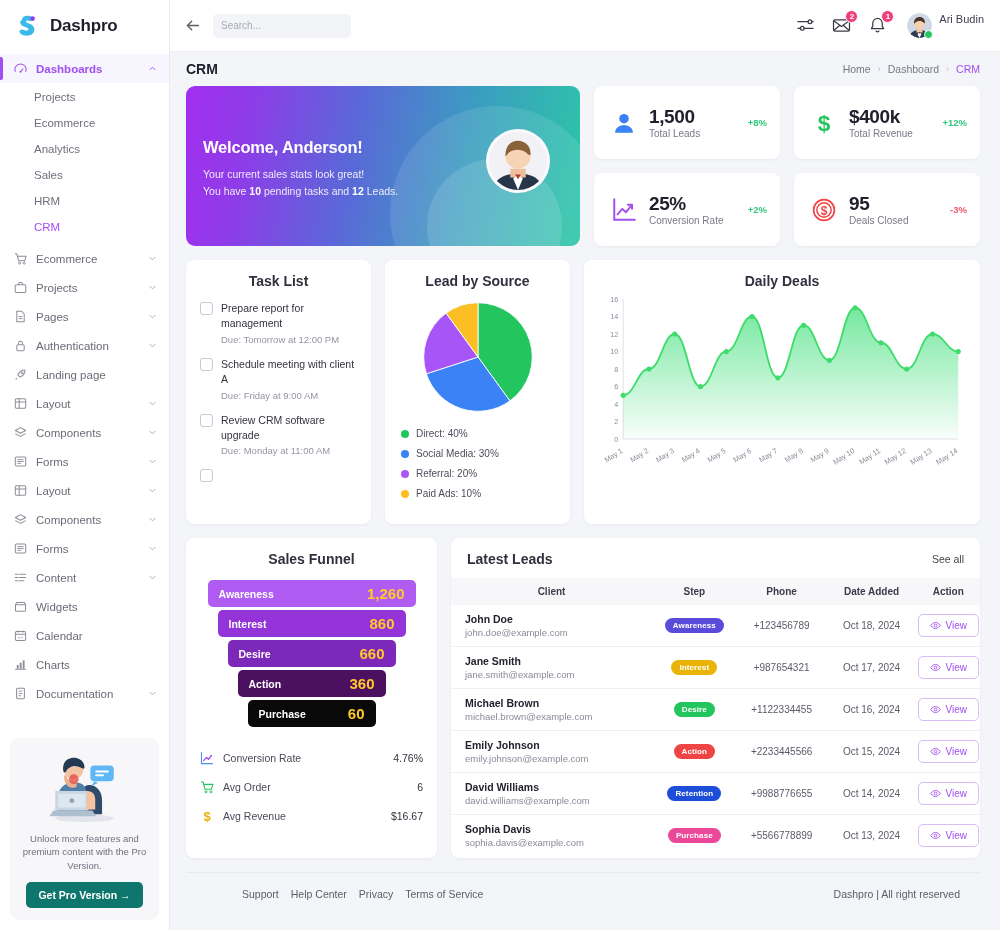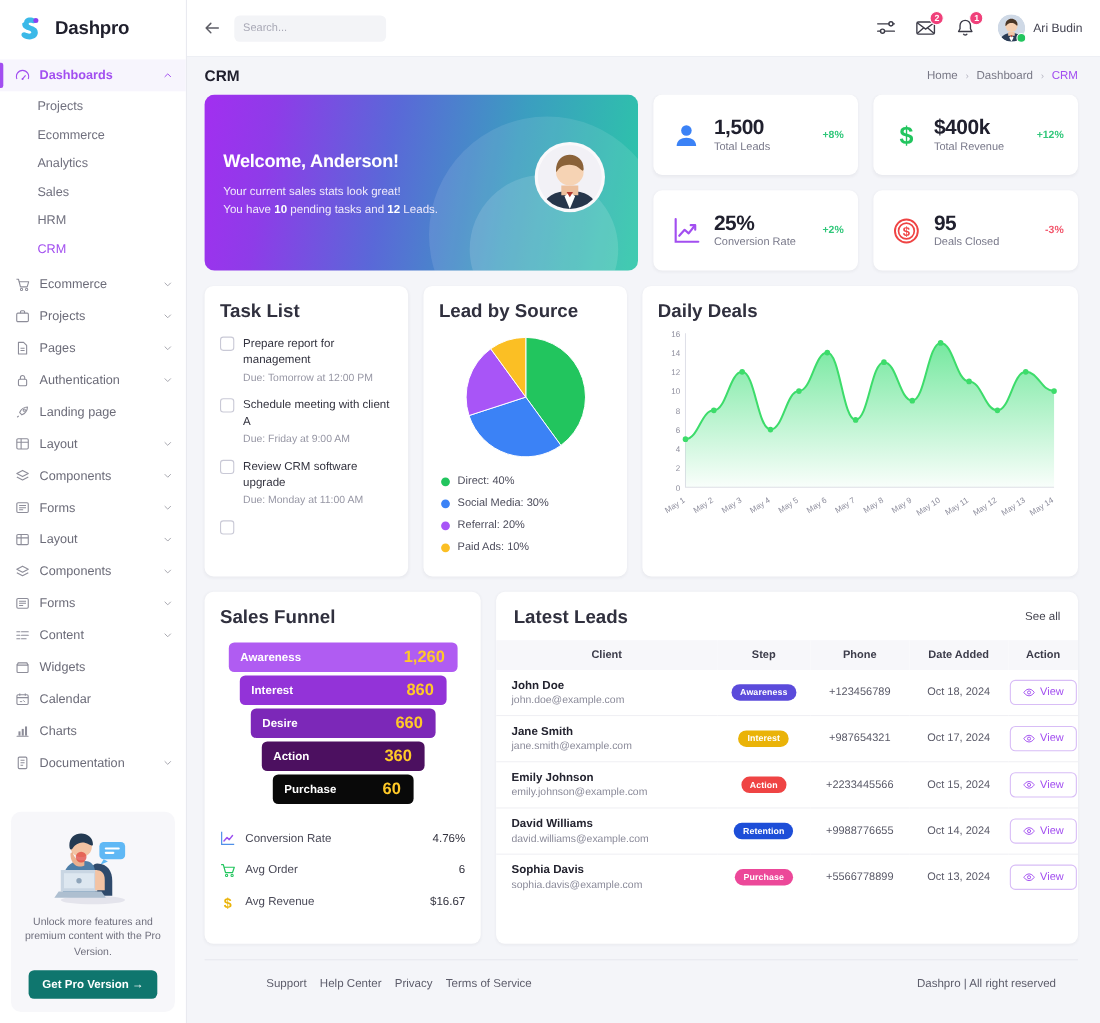--- a/index.html
+++ b/index.html
@@ -80,21 +80,21 @@
   }
   .searchbox input::placeholder { color: #a9a9b6; }
   .topbar-right { margin-left: auto; display: flex; align-items: center; gap: 17px; }
   .ticon { position: relative; width: 19px; height: 19px; cursor: pointer; }
   .badge {
     position: absolute; top: -6px; right: -7px; min-width: 13px; height: 13px;
     border-radius: 7px; background: #f0407a; color: #fff; font-size: 8px;
     font-weight: 700; display: flex; align-items: center; justify-content: center;
     padding: 0 3px; border: 1.5px solid #fff;
   }
-  .user { display: flex; align-items: center; gap: 7px; cursor: pointer; margin-left: 3px; }
+  .user { display: flex; gap: 7px; cursor: pointer; margin-left: 3px; }
   .avatar { width: 25px; height: 25px; border-radius: 50%; position: relative; overflow: visible; }
   .avatar svg { border-radius: 50%; display: block; }
   .avatar .dot {
     position: absolute; right: -1px; bottom: -1px; width: 9px; height: 9px;
     border-radius: 50%; background: #22c55e; border: 1.5px solid #fff;
   }
   .user-name { font-size: 11px; color: #41414f; }
 
   
   .pagehead {
@@ -102,21 +102,21 @@
     padding: 0 20px 0 16px; background: #f4f5f9;
   }
   .page-title { font-size: 14px; font-weight: 700; color: #20202e; }
   .crumbs { margin-left: auto; display: flex; align-items: center; gap: 7px; font-size: 10.5px; color: #787886; }
   .crumbs .sep { color: #b6b6c2; font-size: 9px; }
   .crumbs .cur { color: #a24ef0; }
 
   .content { flex: 1 1 auto; padding: 0 20px 0 16px; overflow: hidden; }
 
   .card { background: #fff; border-radius: 8px; box-shadow: 0 1px 3px rgba(30,30,60,.055); }
-  .card-title { font-size: 17px; font-weight: 600; color: #30303e; }
+  .card-title { font-size: 14px; font-weight: 600; color: #30303e; text-align: center; }
 
   
   .row1 { display: flex; gap: 14px; }
   .hero {
     flex: 0 0 394px; height: 160px; border-radius: 9px; position: relative;
     overflow: hidden;
     background: linear-gradient(100deg, #a22ff0 0%, #8e3ce8 16%, #5a68d8 42%, #3b9ec0 70%, #2cc7a8 100%);
   }
   .hero .blob1 {
     position: absolute; right: -25px; bottom: -75px; width: 215px; height: 215px;
@@ -819,20 +819,36 @@
                     </button></td>
                 </tr>
                 <tr>
                   <td class="cl">
                     <div class="cl-name">Jane Smith</div>
                     <div class="cl-mail">jane.smith@example.com</div>
                   </td>
                   <td><span class="pill" style="background:#eab308">Interest</span></td>
                   <td>+987654321</td>
                   <td>Oct 17, 2024</td>
+                  <td><button class="viewbtn">
+                      <svg width="11" height="11" viewBox="0 0 14 14">
+                        <path d="M1 7s2.3-3.9 6-3.9S13 7 13 7s-2.3 3.9-6 3.9S1 7 1 7z" fill="none" stroke="#a24ef0" stroke-width="1.1"></path>
+                        <circle cx="7" cy="7" r="1.8" fill="none" stroke="#a24ef0" stroke-width="1.1"></circle>
+                      </svg>
+                      <span>View</span>
+                    </button></td>
+                </tr>
+                <tr>
+                  <td class="cl">
+                    <div class="cl-name">Michael Brown</div>
+                    <div class="cl-mail">michael.brown@example.com</div>
+                  </td>
+                  <td><span class="pill" style="background:#22c55e">Desire</span></td>
+                  <td>+1122334455</td>
+                  <td>Oct 16, 2024</td>
                   <td><button class="viewbtn">
                       <svg width="11" height="11" viewBox="0 0 14 14">
                         <path d="M1 7s2.3-3.9 6-3.9S13 7 13 7s-2.3 3.9-6 3.9S1 7 1 7z" fill="none" stroke="#a24ef0" stroke-width="1.1"></path>
                         <circle cx="7" cy="7" r="1.8" fill="none" stroke="#a24ef0" stroke-width="1.1"></circle>
                       </svg>
                       <span>View</span>
                     </button></td>
                 </tr>
                 <tr>
                   <td class="cl">

